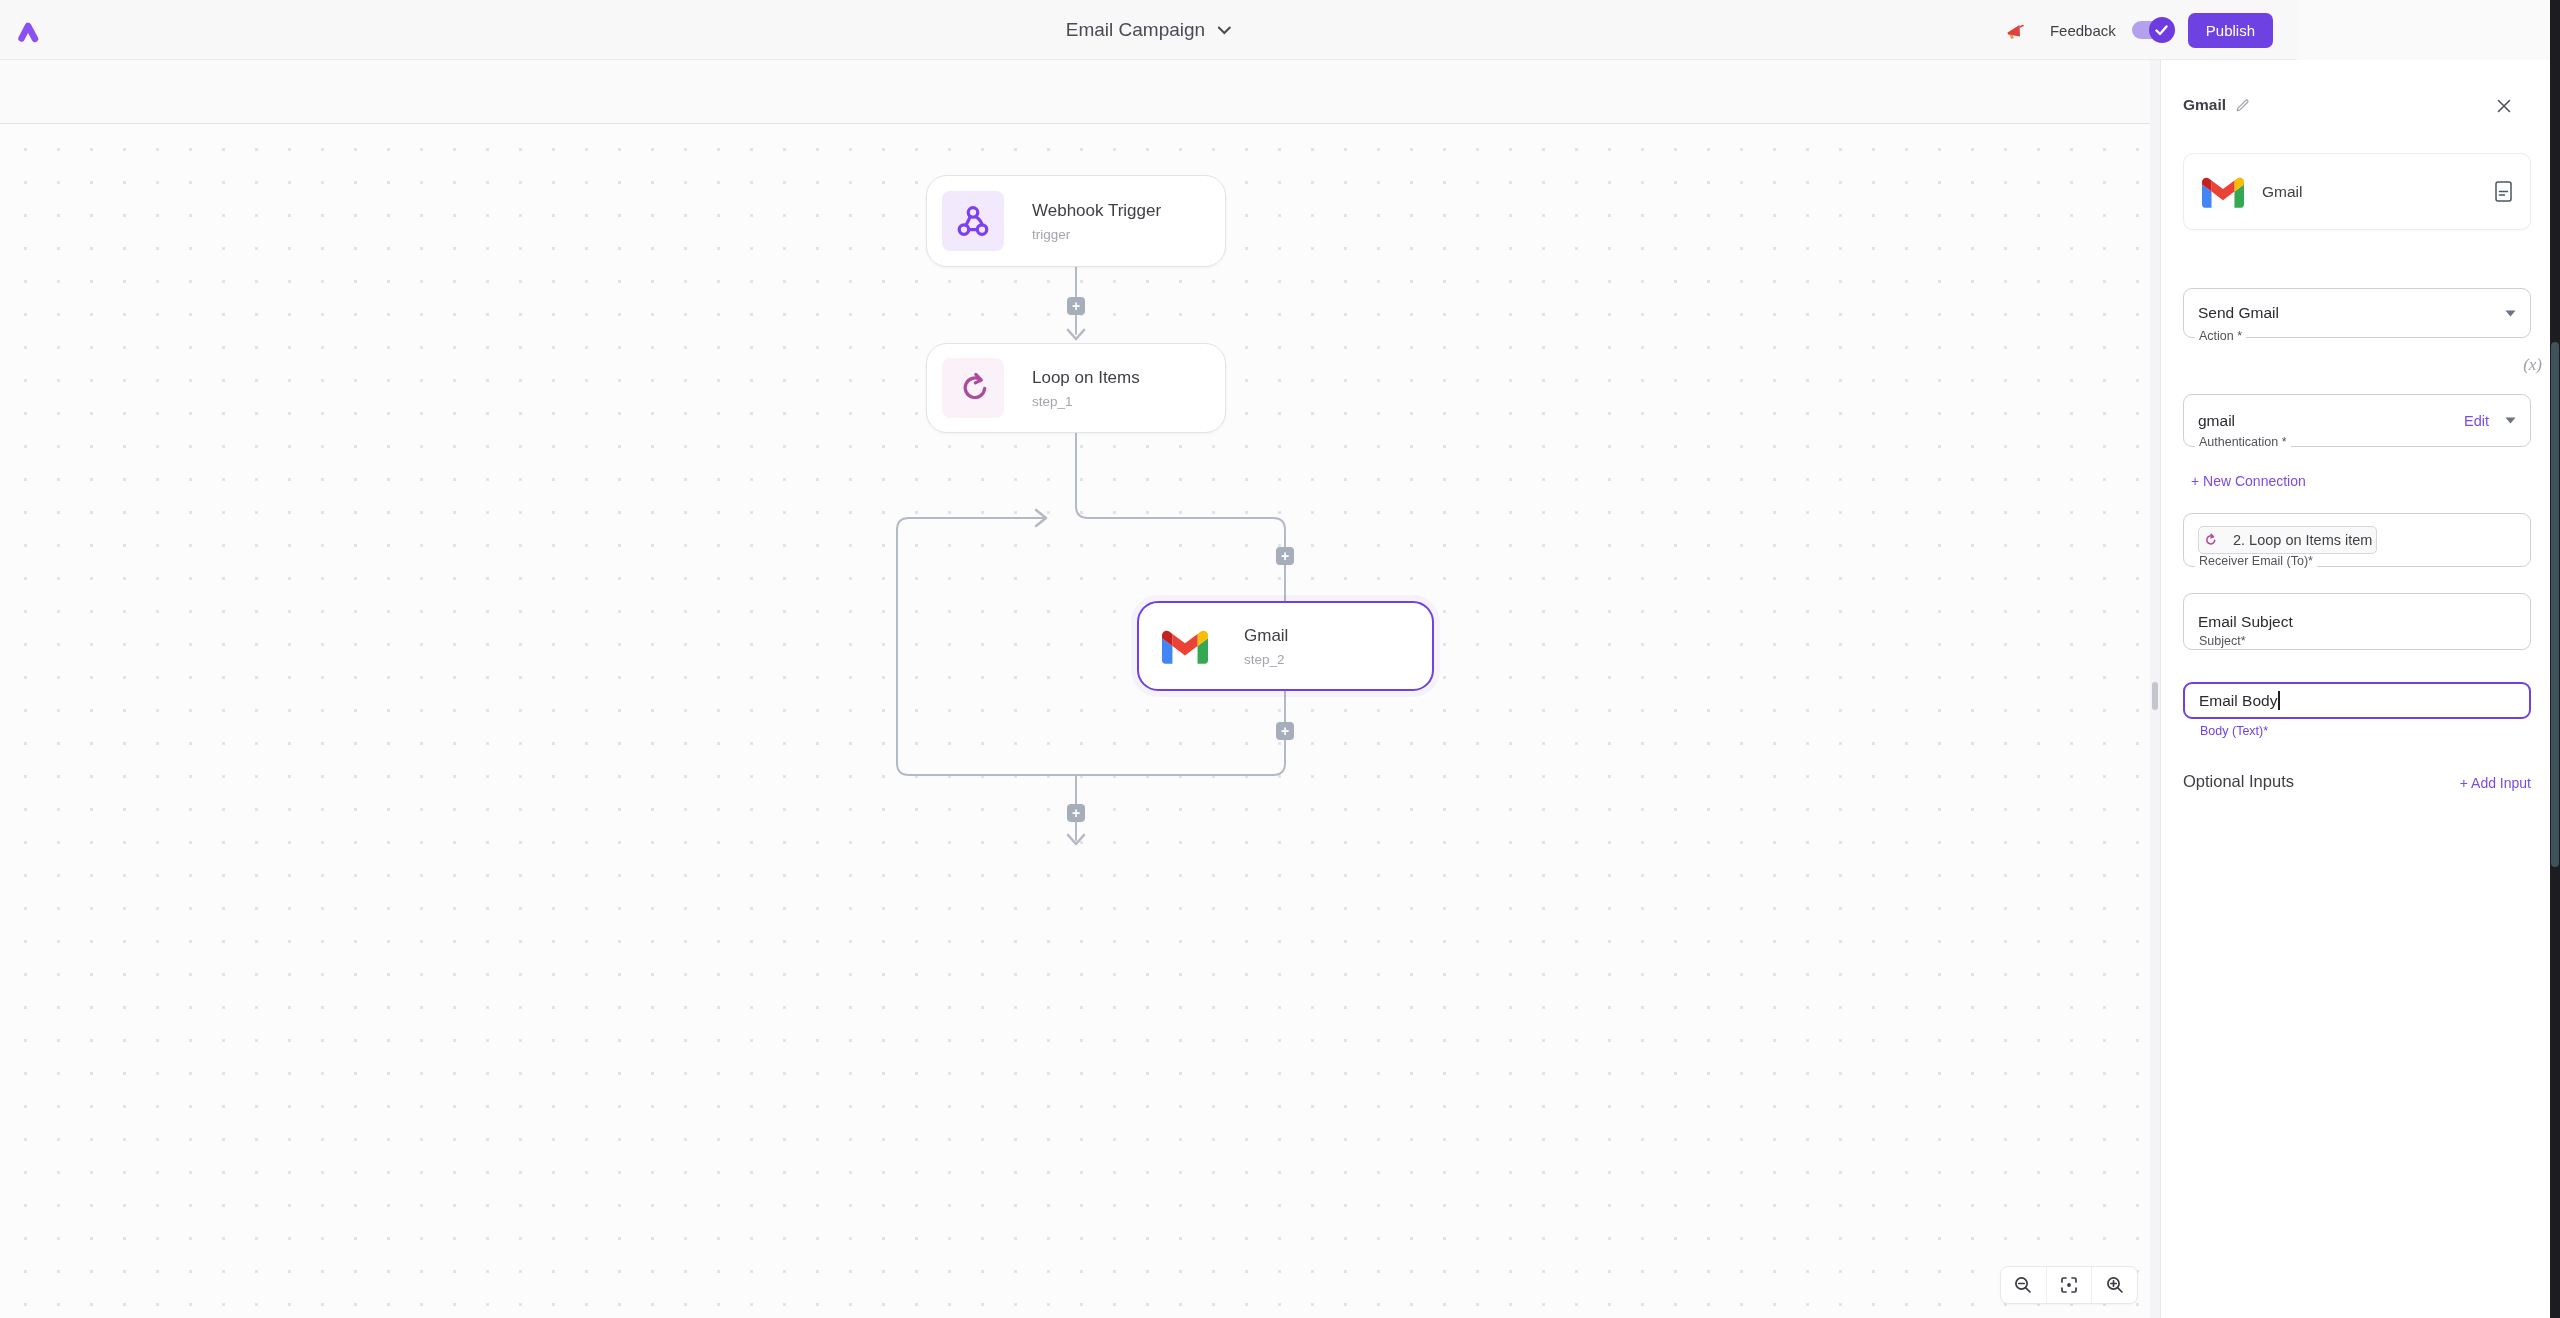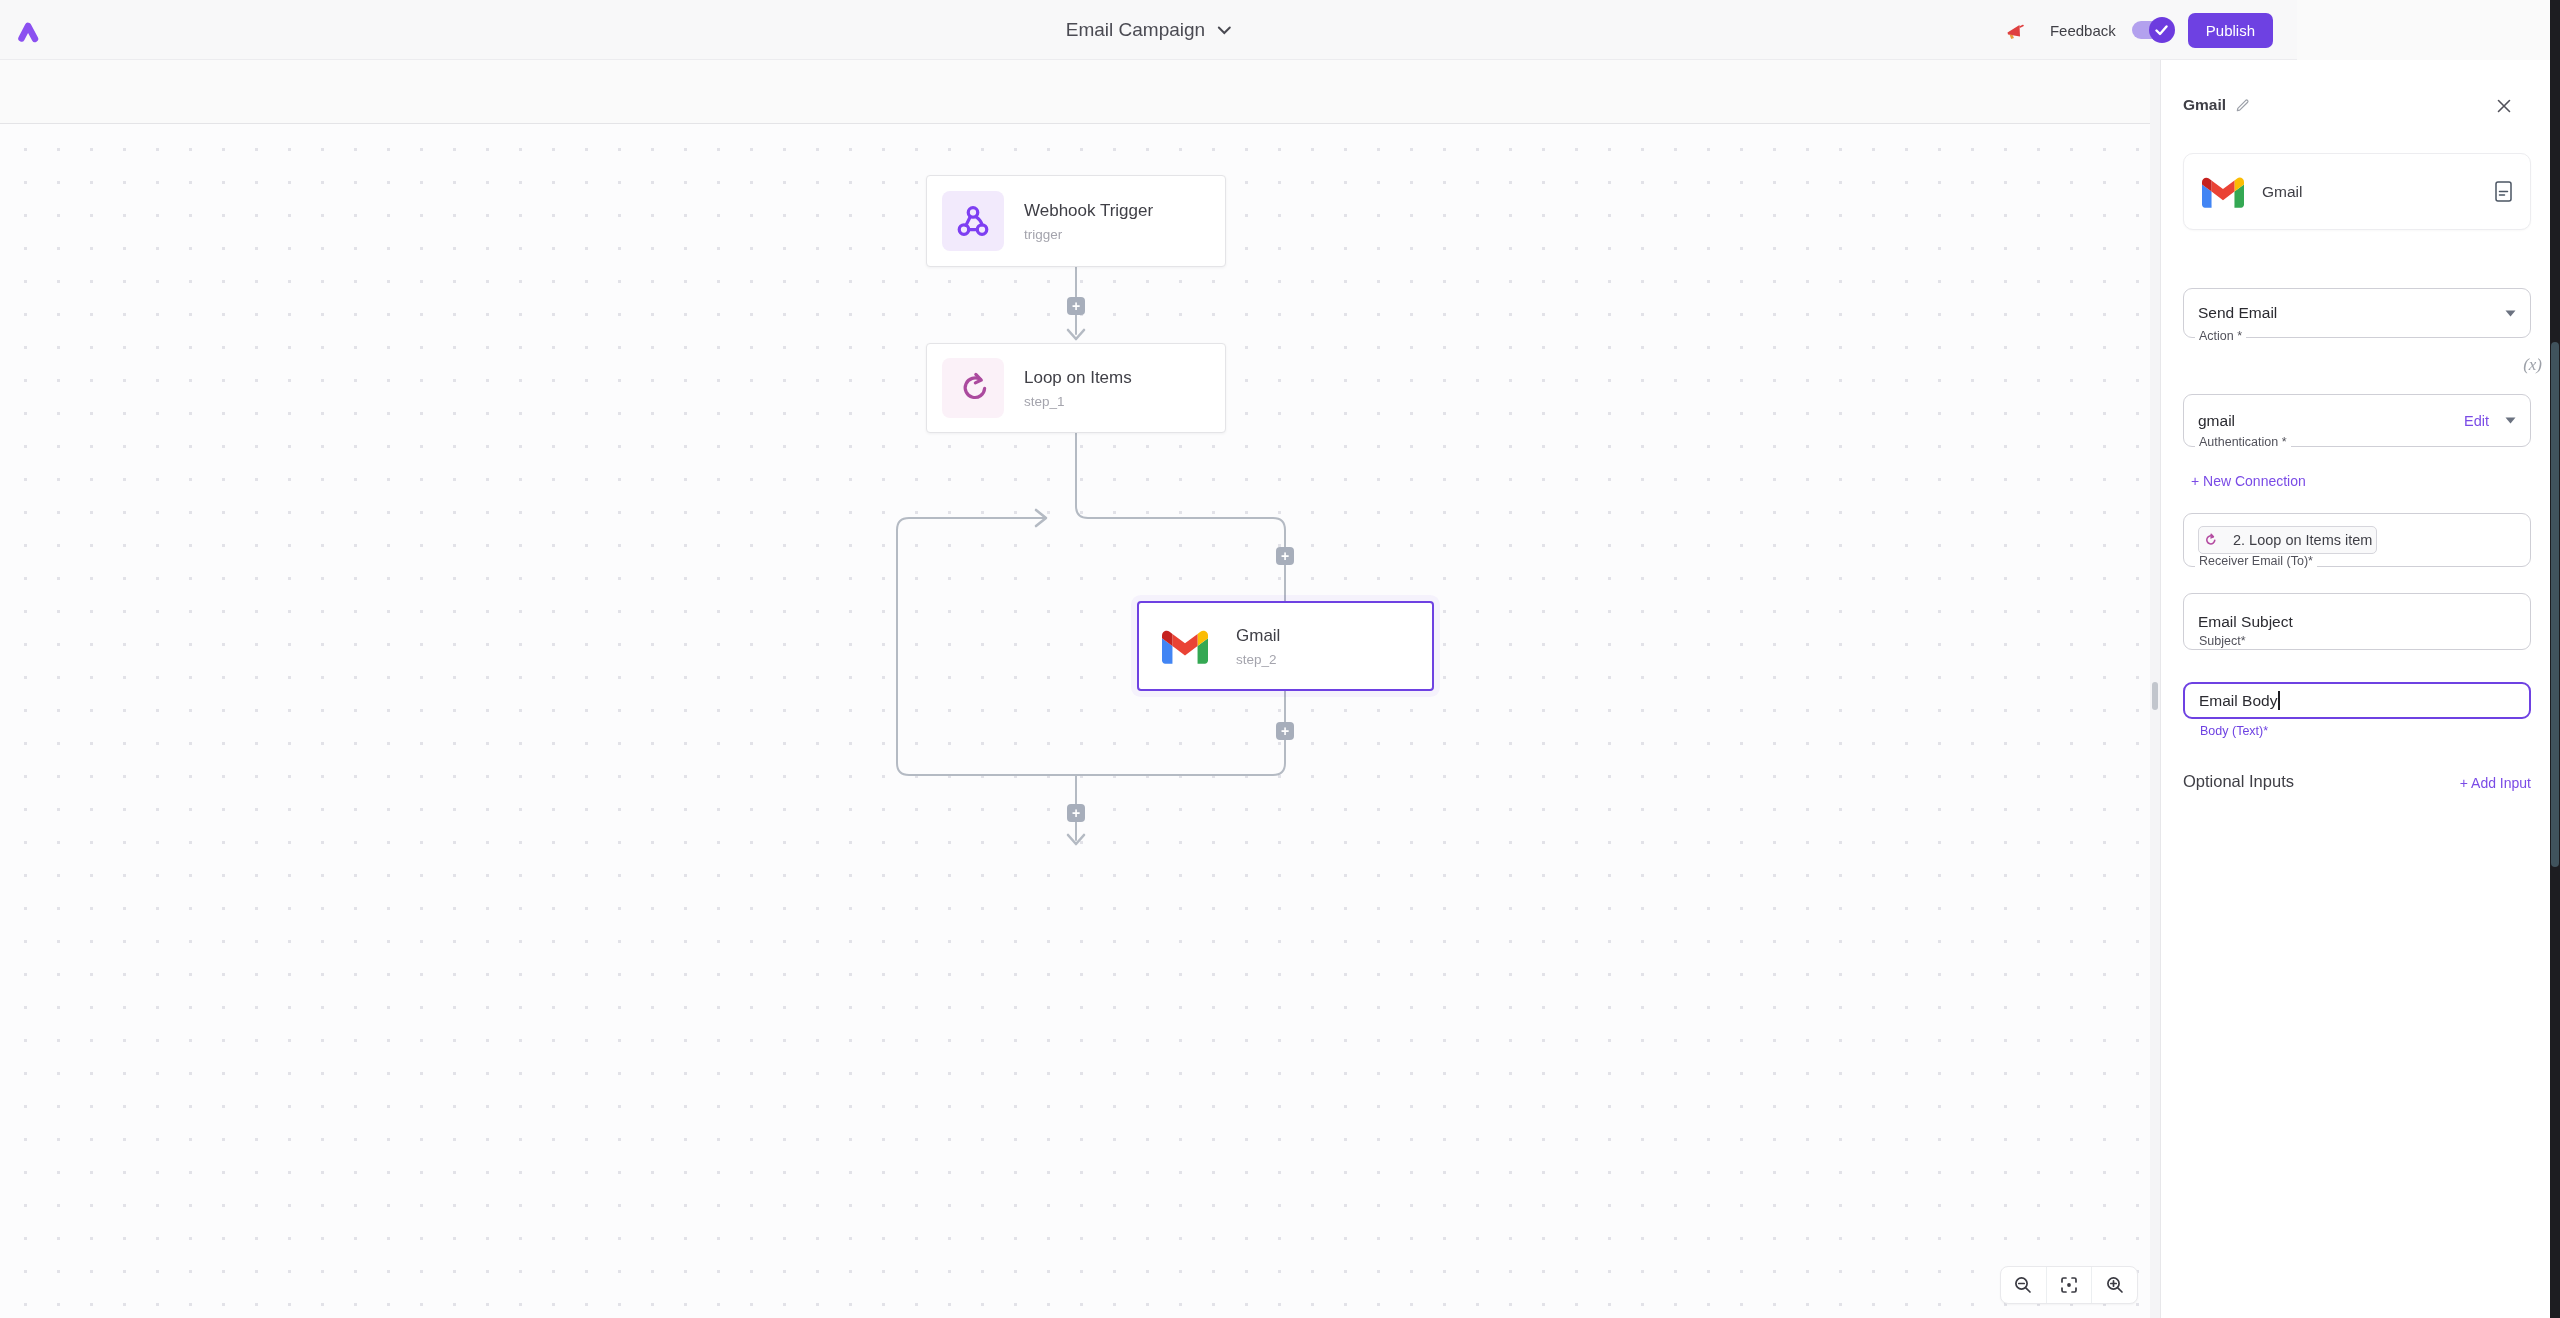--- a/index.html
+++ b/index.html
@@ -35,22 +35,22 @@
                color: #7a4be6; font-size: 15.5px; cursor: pointer; background: none; border: none; }
 
   
   .canvas { position: absolute; left: 0; top: 124px; width: 2150px; height: 1194px;
             background-color: #fcfcfd;
             background-image: radial-gradient(circle, #e2e2e8 1.7px, transparent 1.7px);
             background-size: 33px 33px; background-position: 9px 9px; }
   .edges { position: absolute; left: 0; top: 0; }
 
   .node { position: absolute; width: 300px; height: 92px; background: #fff;
-          border: 1px solid #e4e4e7; border-radius: 4px; display: flex; align-items: center;
-          padding-left: 15px; gap: 20px; cursor: pointer;
+          border: 1px solid #e4e4e7; border-radius: 21px; display: flex; align-items: center;
+          padding-left: 15px; gap: 28px; cursor: pointer;
           box-shadow: 0 1px 3px rgba(16,24,40,.05); }
   .node.selected { border: 2.5px solid #6e41e2; box-shadow: 0 0 0 6px rgba(110,65,226,.05); width: 297px; height: 90px; }
   .node-icon { width: 62px; height: 60px; border-radius: 8px; display: flex; align-items: center; justify-content: center; }
   .bg-webhook { background: #f2eafc; }
   .bg-loop { background: #fbf1f8; }
   .node-title { font-size: 17px; color: #3f3f46; font-weight: 500; margin-bottom: 6px; }
   .node-sub { font-size: 13.5px; color: #a4a4ad; }
 
   .plus-btn { position: absolute; width: 18px; height: 18px; background: #a7aebb; border-radius: 4px;
               color: #fff; font-size: 14px; font-weight: 700; display: flex; align-items: center;
@@ -284,21 +284,21 @@
       <span class="app-name">Gmail</span>
       <svg width="17" height="21" viewBox="0 0 17 21">
         <rect x="1" y="1" width="15" height="19" rx="2" fill="none" stroke="#4b5563" stroke-width="1.5"></rect>
         <path d="M4.5 10.5 H12.5" stroke="#4b5563" stroke-width="1.5" stroke-linecap="round"></path>
         <path d="M4.5 14 H9.5" stroke="#4b5563" stroke-width="1.5" stroke-linecap="round"></path>
       </svg>
     </div>
 
     <div class="field" style="top:228px;height:50px">
       <span class="field-label">Action *</span>
-      <span class="field-value">Send Email</span>
+      <span class="field-value">Send Gmail</span>
       <svg class="caret-svg" width="11" height="7" viewBox="0 0 11 7">
           <path d="M0.5 0.5 H10.5 L5.5 6.5 Z" fill="#6b7280"></path>
         </svg>
     </div>
 
     <span class="var-icon">(x)</span>
 
     <div class="field" style="top:334px;height:53px">
       <span class="field-label">Authentication *</span>
       <span class="field-value">gmail</span>

